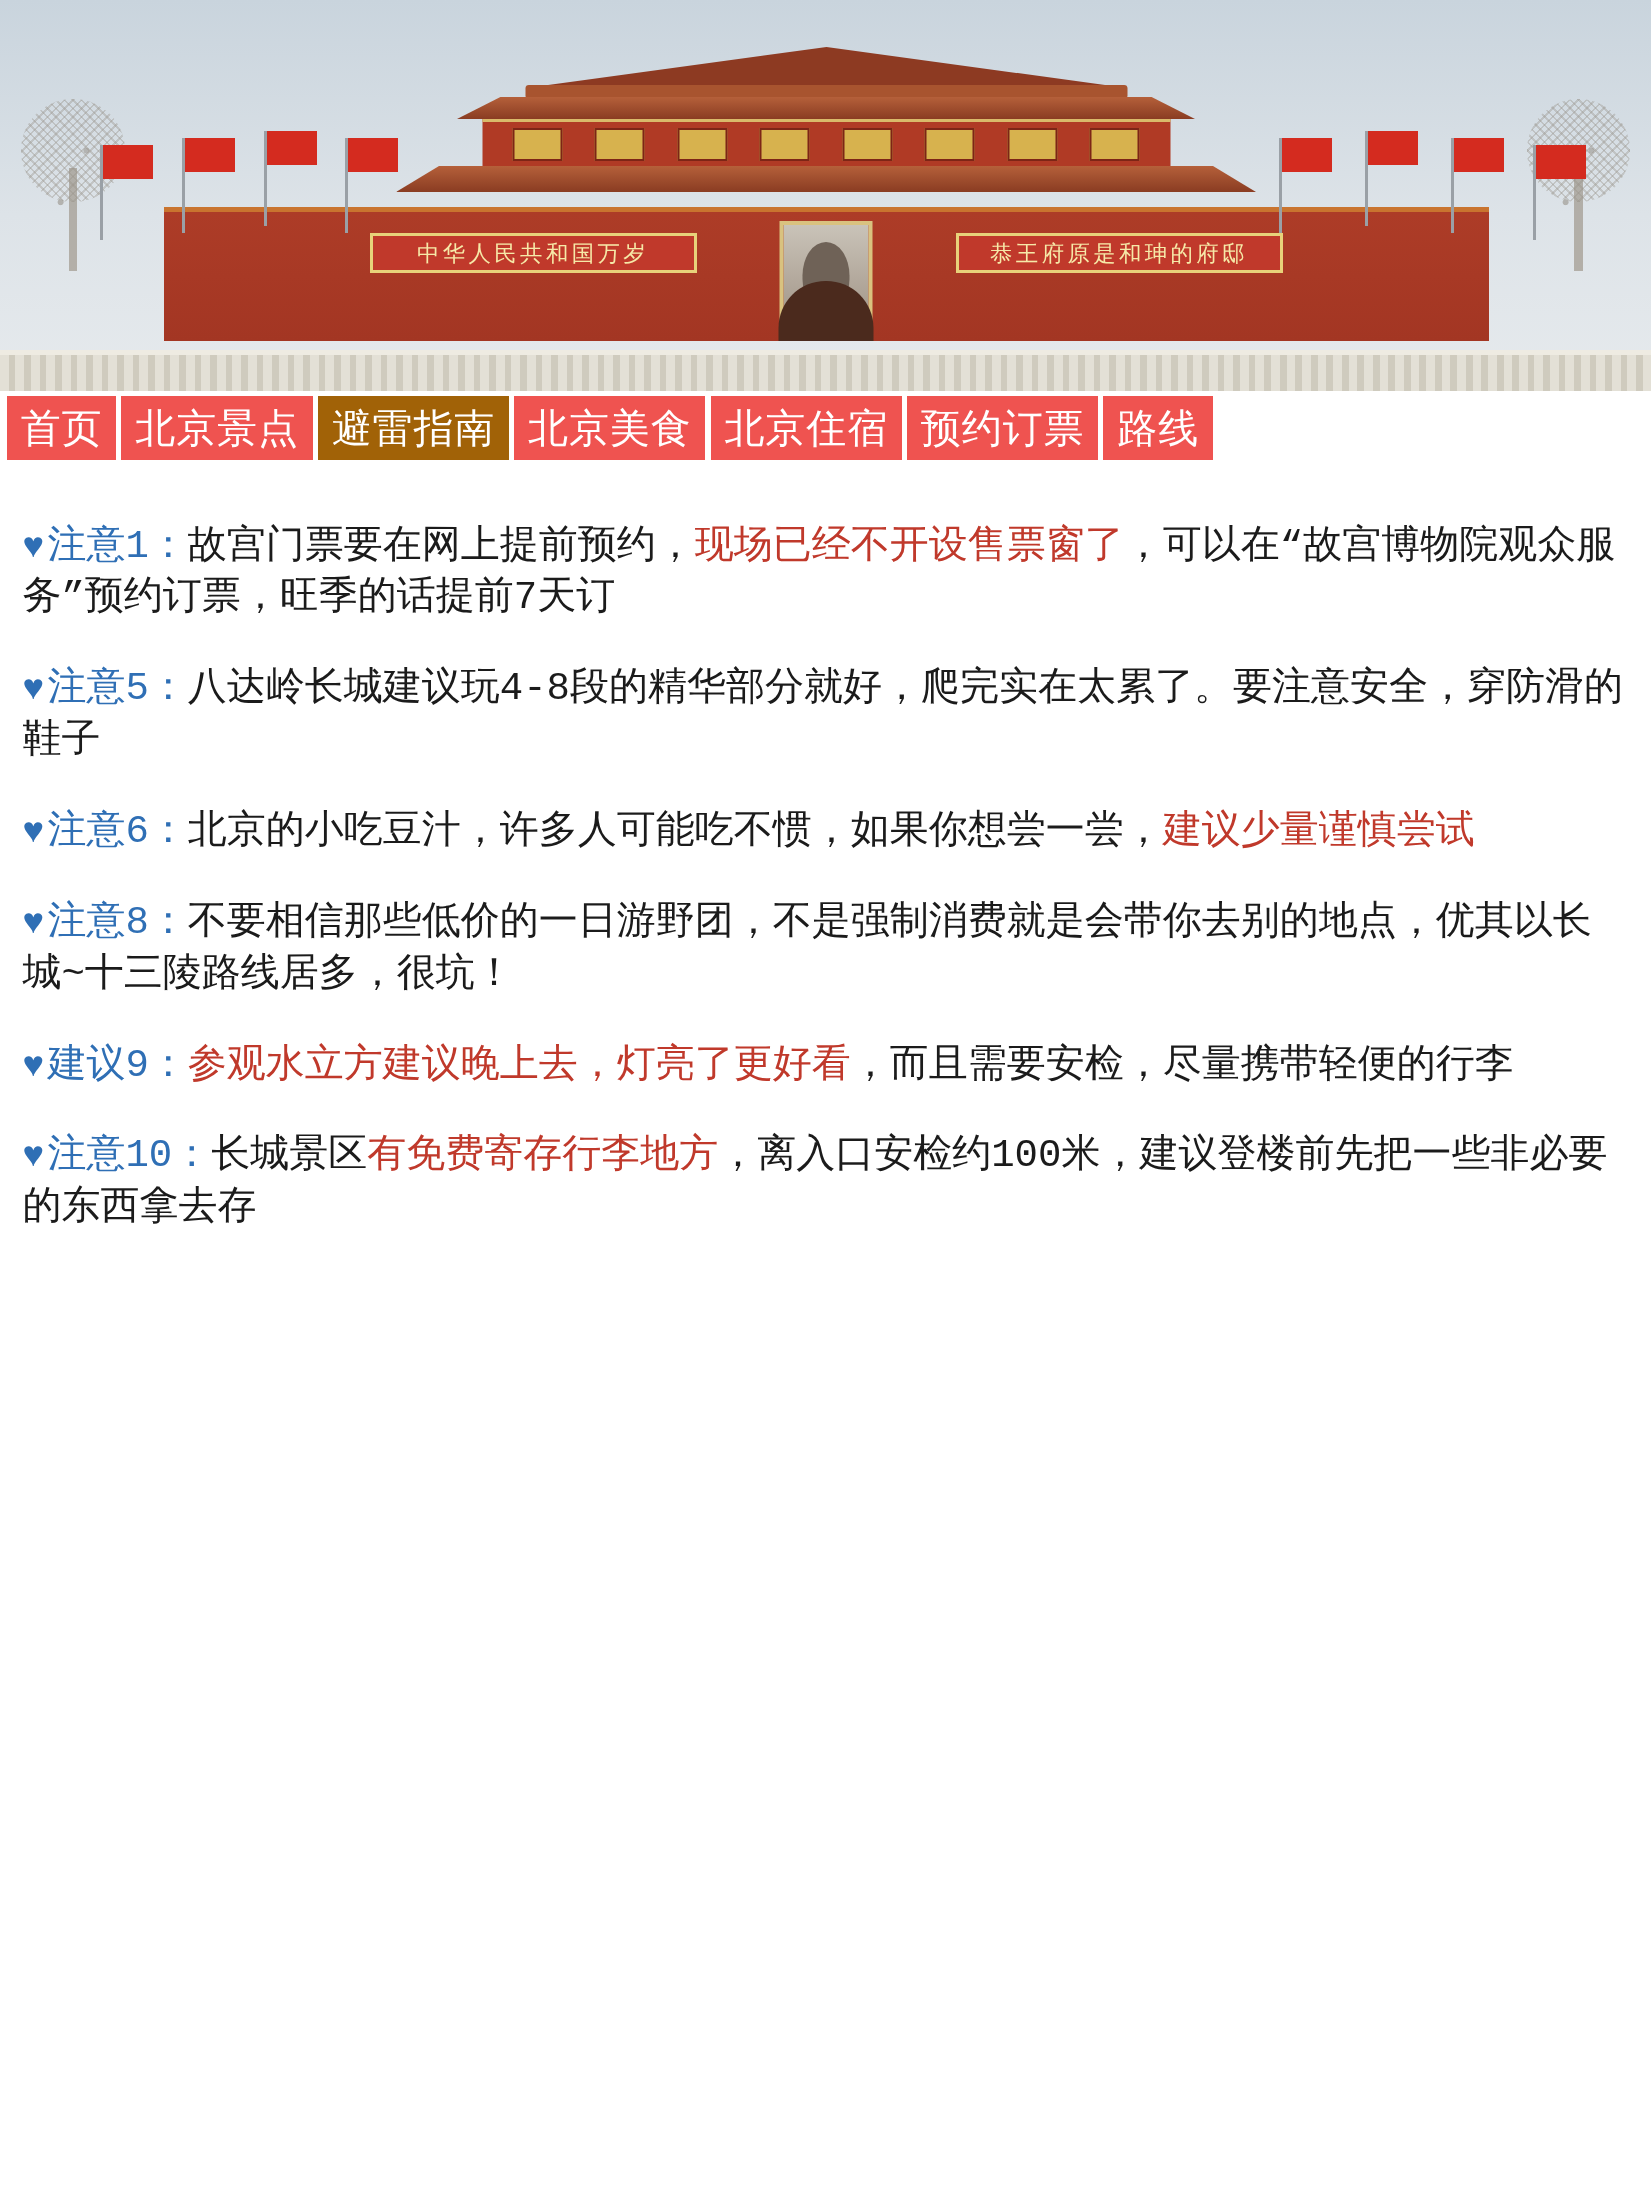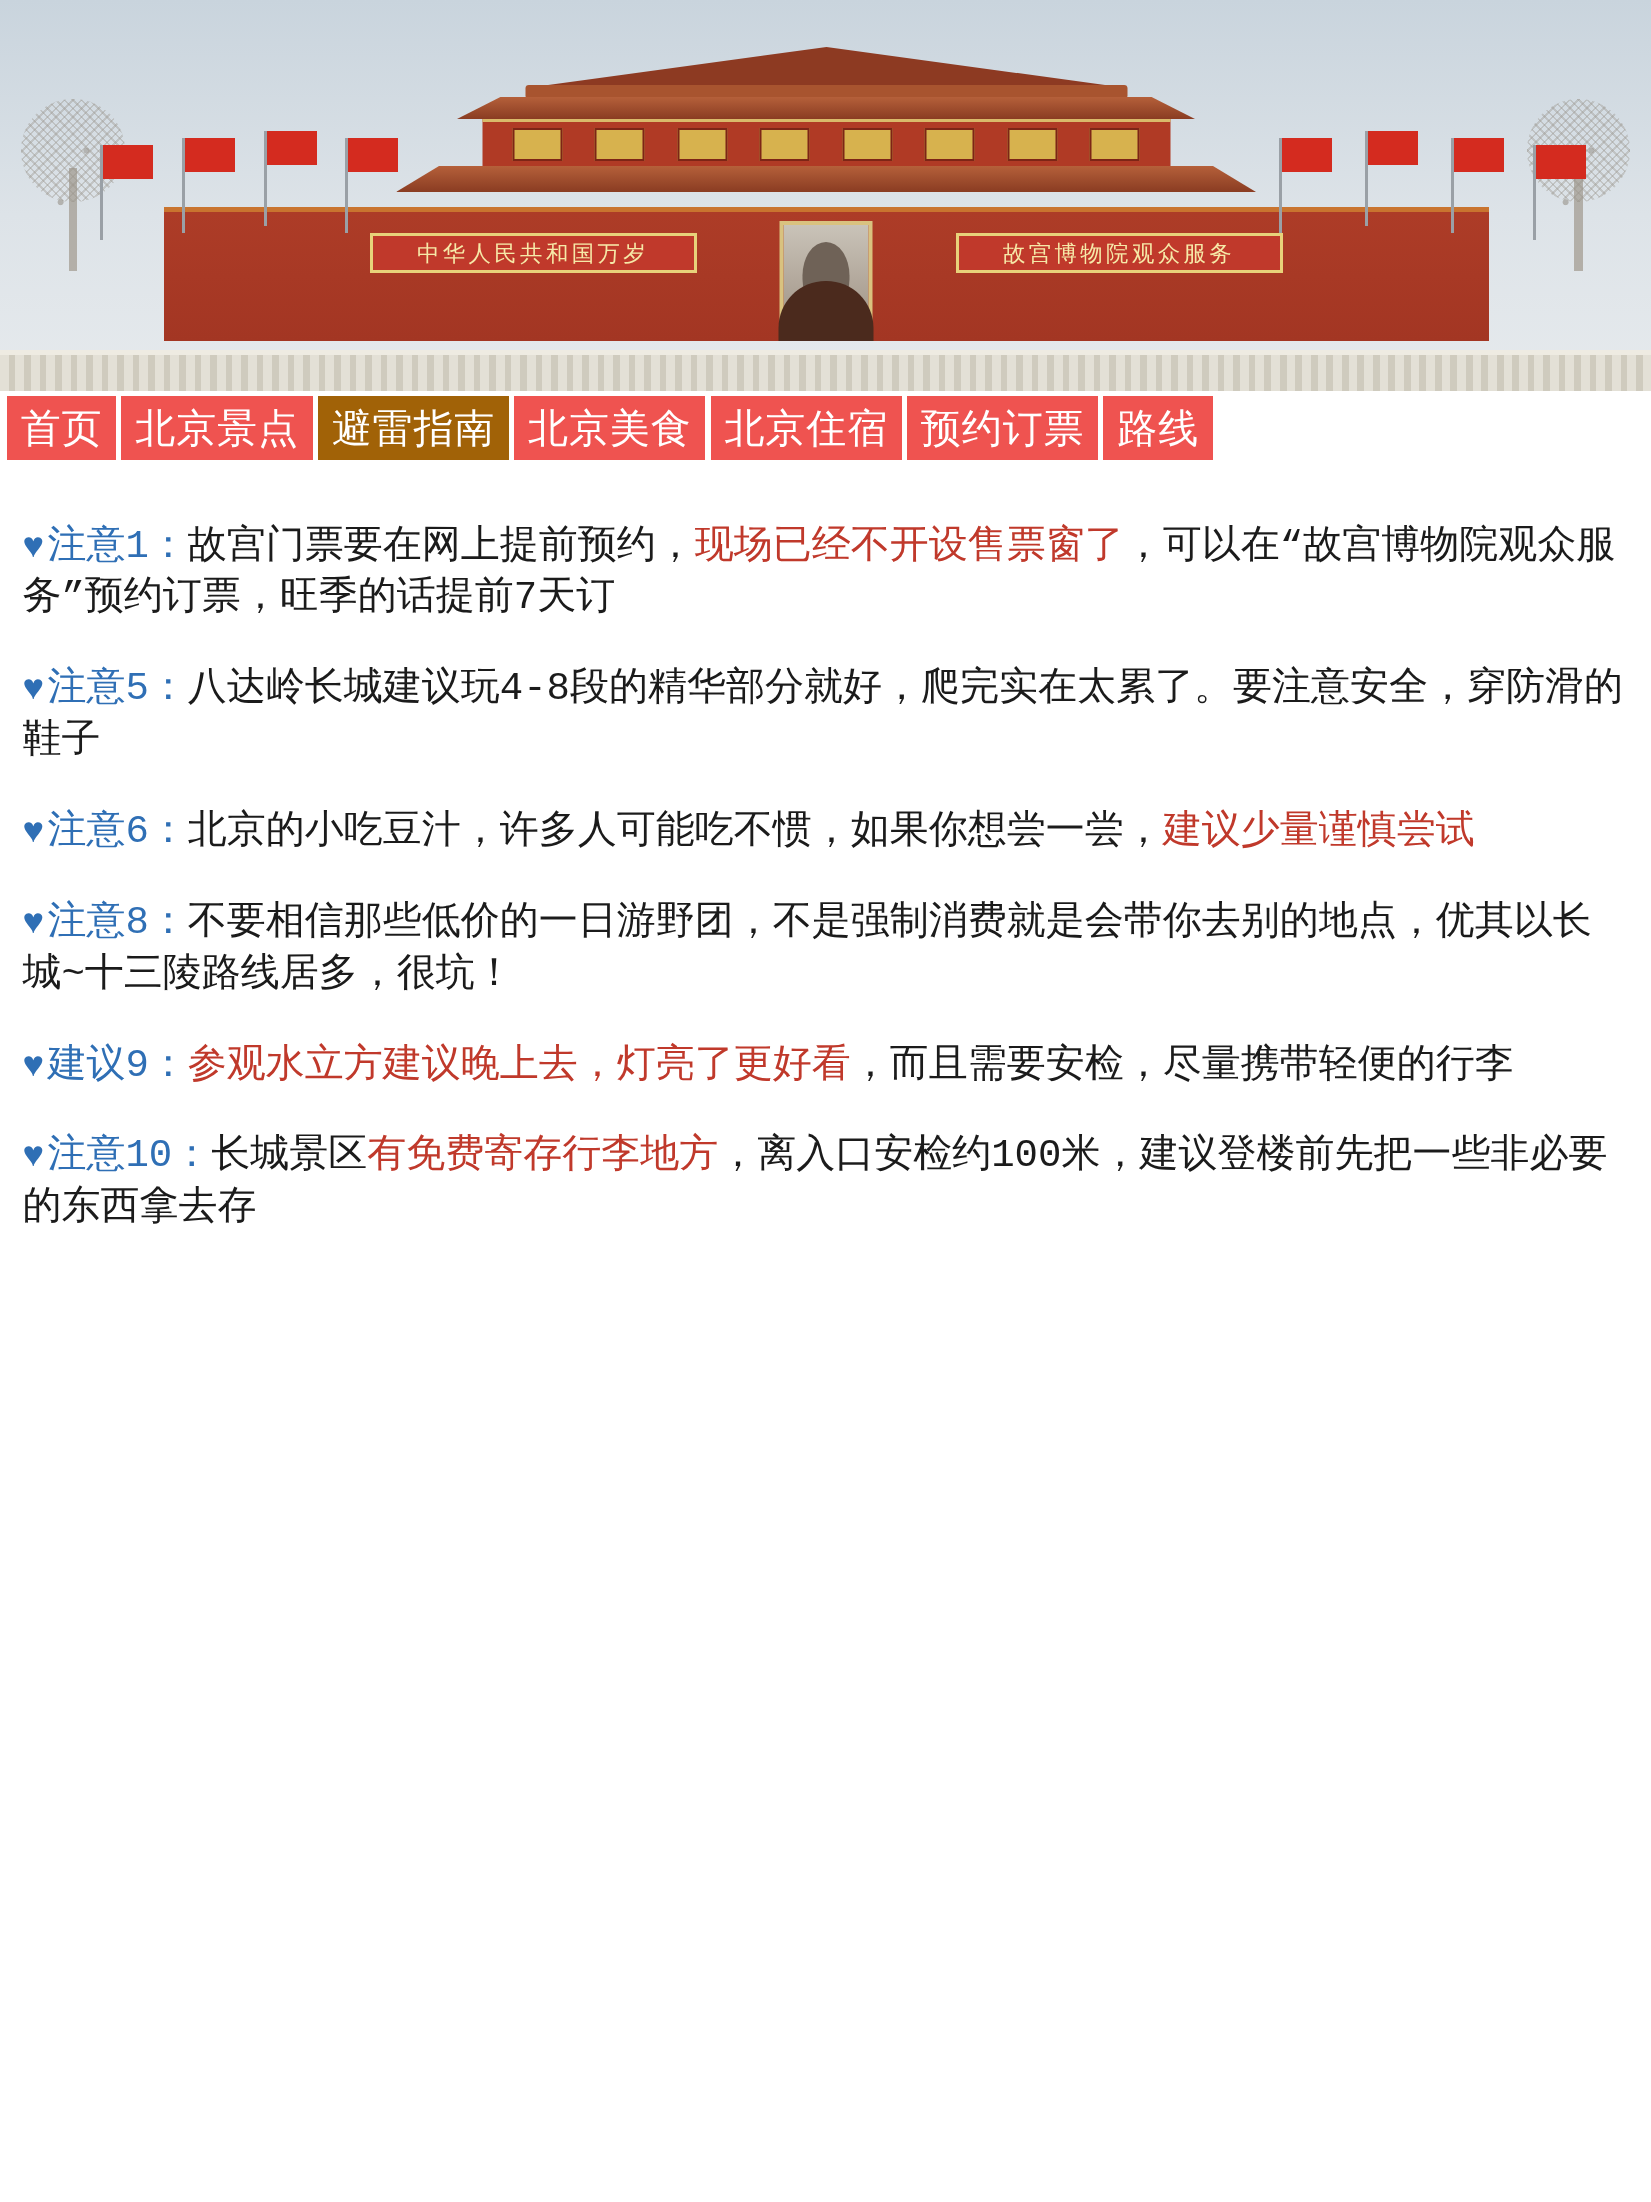--- a/index.html
+++ b/index.html
@@ -297,21 +297,21 @@
         <div class="upper-window"></div>
         <div class="upper-window"></div>
         <div class="upper-window"></div>
         <div class="upper-window"></div>
         <div class="upper-window"></div>
       </div>
       <div class="lower-eave"></div>
       <div class="platform">
         <div class="slogan left">中华人民共和国万岁</div>
         <div class="portrait"></div>
-        <div class="slogan right">故宫博物院观众服务</div>
+        <div class="slogan right">恭王府原是和珅的府邸</div>
         <div class="arch"></div>
       </div>
     </div>
 
     <div class="flag" style="left:103px; top:145px;"></div>
     <div class="flag" style="left:185px; top:138px;"></div>
     <div class="flag" style="left:267px; top:131px;"></div>
     <div class="flag" style="left:348px; top:138px;"></div>
     <div class="flag" style="left:1282px; top:138px;"></div>
     <div class="flag" style="left:1368px; top:131px;"></div>

